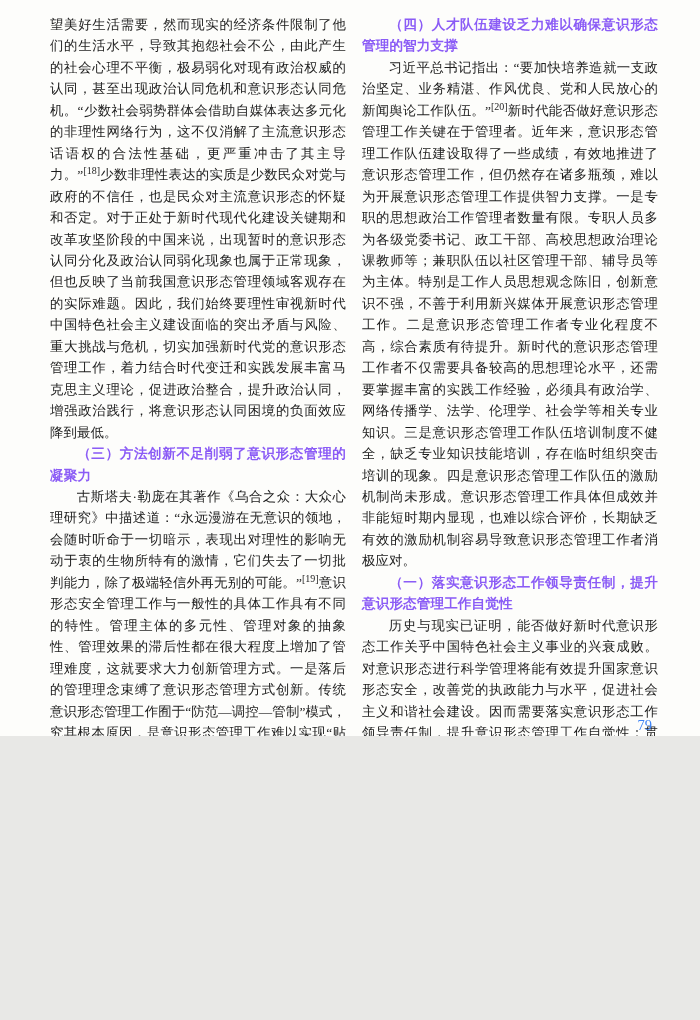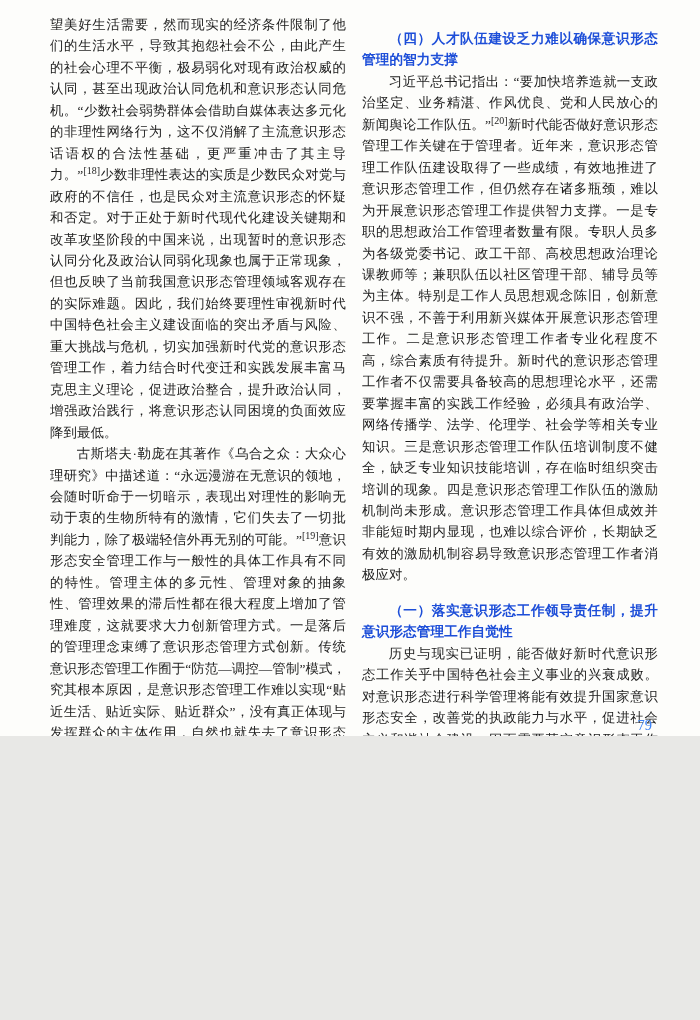--- a/index.html
+++ b/index.html
@@ -37,22 +37,21 @@
     letter-spacing: 0.1px;
     margin: 0;
   }
   .block.indent {
     text-indent: 2em;
   }
   .block.sub-heading {
     font-family: "Liberation Sans", "DejaVu Sans", sans-serif;
     font-weight: bold;
     font-size: 13.6px;
-    color: #1d4ed8;
-    margin-top: 14px;
+    color: #8b5cf6;
   }
   .block.section-heading {
     font-family: "Liberation Sans", "DejaVu Sans", sans-serif;
     font-weight: bold;
     font-size: 16.5px;
     line-height: 29px;
     color: #0d0d0d;
     margin: 24px 0 21px 0;
     text-indent: 2em;
     text-align: left;
@@ -72,20 +71,21 @@
     color: #3b82f6;
   }
 </style>
 </head>
 <body>
 
 <div class="page">
   <div class="columns">
     <div class="col" id="col-left">
         <div class="block body">望美好生活需要，然而现实的经济条件限制了他们的生活水平，导致其抱怨社会不公，由此产生的社会心理不平衡，极易弱化对现有政治权威的认同，甚至出现政治认同危机和意识形态认同危机。“少数社会弱势群体会借助自媒体表达多元化的非理性网络行为，这不仅消解了主流意识形态话语权的合法性基础，更严重冲击了其主导力。”<sup class="cite">[18]</sup>少数非理性表达的实质是少数民众对党与政府的不信任，也是民众对主流意识形态的怀疑和否定。对于正处于新时代现代化建设关键期和改革攻坚阶段的中国来说，出现暂时的意识形态认同分化及政治认同弱化现象也属于正常现象，但也反映了当前我国意识形态管理领域客观存在的实际难题。因此，我们始终要理性审视新时代中国特色社会主义建设面临的突出矛盾与风险、重大挑战与危机，切实加强新时代党的意识形态管理工作，着力结合时代变迁和实践发展丰富马克思主义理论，促进政治整合，提升政治认同，增强政治践行，将意识形态认同困境的负面效应降到最低。</div>
+        <div class="block sub-heading indent">（三）方法创新不足削弱了意识形态管理的凝聚力</div>
         <div class="block body indent">古斯塔夫·勒庞在其著作《乌合之众：大众心理研究》中描述道：“永远漫游在无意识的领地，会随时听命于一切暗示，表现出对理性的影响无动于衷的生物所特有的激情，它们失去了一切批判能力，除了极端轻信外再无别的可能。”<sup class="cite">[19]</sup>意识形态安全管理工作与一般性的具体工作具有不同的特性。管理主体的多元性、管理对象的抽象性、管理效果的滞后性都在很大程度上增加了管理难度，这就要求大力创新管理方式。一是落后的管理理念束缚了意识形态管理方式创新。传统意识形态管理工作囿于“防范—调控—管制”模式，究其根本原因，是意识形态管理工作难以实现“贴近生活、贴近实际、贴近群众”，没有真正体现与发挥群众的主体作用，自然也就失去了意识形态管理方法创新的力量源泉。二是仍然以“宏大叙事”“空洞说教”、理论灌输与舆论管控为主，缺乏适应新时代的现代性转换，难以适应民众接受习惯的新变化。三是部分意识形态管理部门因缺乏管理方法创新的各类保障制度，主动放弃创新，懒于创新，乐于“枯燥宣讲”。四是网络意识形态管理工作方法创新不足。尤其是当前传统媒体与新兴媒体的融合发展也增加了意识形态管理工作难度。意识形态管理者如何积极探索媒体融合发展与全媒体传播的新路径，提升意识形态引导力和影响力，成为意识形态管理工作的难点与重点。五是对外宣传方法创新不足。意识形态管理工作需要不</div>
       </div>
     <div class="col" id="col-right">
         <div class="block sub-heading indent">（四）人才队伍建设乏力难以确保意识形态管理的智力支撑</div>
         <div class="block body indent">习近平总书记指出：“要加快培养造就一支政治坚定、业务精湛、作风优良、党和人民放心的新闻舆论工作队伍。”<sup class="cite">[20]</sup>新时代能否做好意识形态管理工作关键在于管理者。近年来，意识形态管理工作队伍建设取得了一些成绩，有效地推进了意识形态管理工作，但仍然存在诸多瓶颈，难以为开展意识形态管理工作提供智力支撑。一是专职的思想政治工作管理者数量有限。专职人员多为各级党委书记、政工干部、高校思想政治理论课教师等；兼职队伍以社区管理干部、辅导员等为主体。特别是工作人员思想观念陈旧，创新意识不强，不善于利用新兴媒体开展意识形态管理工作。二是意识形态管理工作者专业化程度不高，综合素质有待提升。新时代的意识形态管理工作者不仅需要具备较高的思想理论水平，还需要掌握丰富的实践工作经验，必须具有政治学、网络传播学、法学、伦理学、社会学等相关专业知识。三是意识形态管理工作队伍培训制度不健全，缺乏专业知识技能培训，存在临时组织突击培训的现象。四是意识形态管理工作队伍的激励机制尚未形成。意识形态管理工作具体但成效并非能短时期内显现，也难以综合评价，长期缺乏有效的激励机制容易导致意识形态管理工作者消极应对。</div>
         <div class="block sub-heading indent">（一）落实意识形态工作领导责任制，提升意识形态管理工作自觉性</div>
         <div class="block body indent">历史与现实已证明，能否做好新时代意识形态工作关乎中国特色社会主义事业的兴衰成败。对意识形态进行科学管理将能有效提升国家意识形态安全，改善党的执政能力与水平，促进社会主义和谐社会建设。因而需要落实意识形态工作领导责任制，提升意识形态管理工作自觉性；贯彻以人民为中心的发展理念，增强主流意识形态回应现实的能力；积极创新意识形态管理工作方法，提升主流意识形态的亲和力；加强管理工作队伍建设，提升意识形态管理科学化水平。</div>
         <div class="block body indent">中共中央办公厅颁布《党委（党组）意识形态工作责任制实施办法》指出，要强化党管宣传、党管意识形态，牢牢掌握意识形态工作的领导权主动权。</div>
       </div>
   </div>

